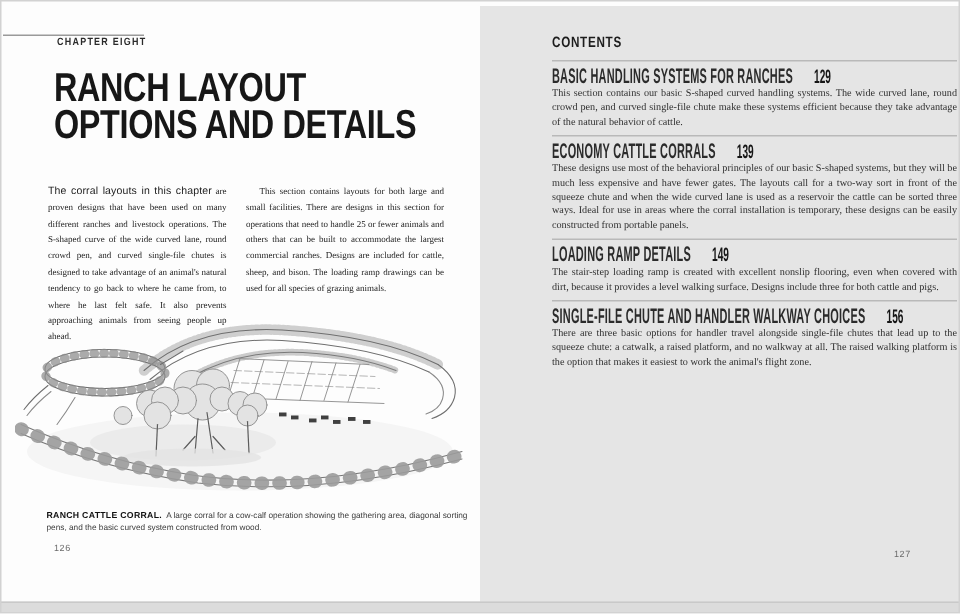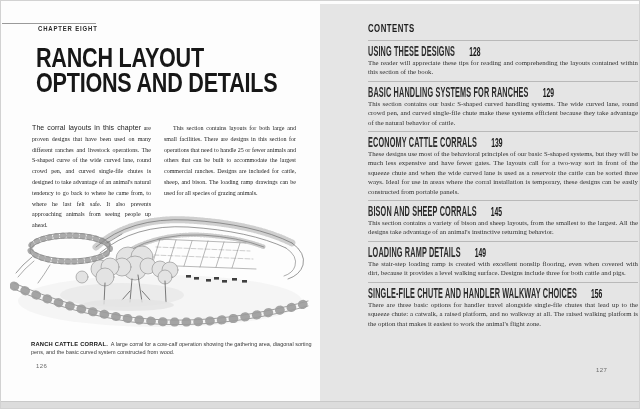--- a/index.html
+++ b/index.html
@@ -135,34 +135,26 @@
   </div>
   <div class="pagenum pagenum-left">126</div>
 </div>
 
 <div class="right-bg"></div>
 <div>
   <div class="contents-head">CONTENTS</div>
 
   <div class="toc">
     <div class="toc-section">
-      <div class="toc-heading"><span class="toc-title">USING THESE DESIGNS</span><span class="toc-page">128</span></div>
-      <p class="toc-desc">The reader will appreciate these tips for reading and comprehending the layouts contained within this section of the book.</p>
-    </div>
-    <div class="toc-section">
       <div class="toc-heading"><span class="toc-title">BASIC HANDLING SYSTEMS FOR RANCHES</span><span class="toc-page">129</span></div>
       <p class="toc-desc">This section contains our basic S-shaped curved handling systems. The wide curved lane, round crowd pen, and curved single-file chute make these systems efficient because they take advantage of the natural behavior of cattle.</p>
     </div>
     <div class="toc-section">
       <div class="toc-heading"><span class="toc-title">ECONOMY CATTLE CORRALS</span><span class="toc-page">139</span></div>
       <p class="toc-desc">These designs use most of the behavioral principles of our basic S-shaped systems, but they will be much less expensive and have fewer gates. The layouts call for a two-way sort in front of the squeeze chute and when the wide curved lane is used as a reservoir the cattle can be sorted three ways. Ideal for use in areas where the corral installation is temporary, these designs can be easily constructed from portable panels.</p>
-    </div>
-    <div class="toc-section">
-      <div class="toc-heading"><span class="toc-title">BISON AND SHEEP CORRALS</span><span class="toc-page">145</span></div>
-      <p class="toc-desc">This section contains a variety of bison and sheep layouts, from the smallest to the largest. All the designs take advantage of an animal's instinctive returning behavior.</p>
     </div>
     <div class="toc-section">
       <div class="toc-heading"><span class="toc-title">LOADING RAMP DETAILS</span><span class="toc-page">149</span></div>
       <p class="toc-desc">The stair-step loading ramp is created with excellent nonslip flooring, even when covered with dirt, because it provides a level walking surface. Designs include three for both cattle and pigs.</p>
     </div>
     <div class="toc-section">
       <div class="toc-heading"><span class="toc-title">SINGLE-FILE CHUTE AND HANDLER WALKWAY CHOICES</span><span class="toc-page">156</span></div>
       <p class="toc-desc">There are three basic options for handler travel alongside single-file chutes that lead up to the squeeze chute: a catwalk, a raised platform, and no walkway at all. The raised walking platform is the option that makes it easiest to work the animal's flight zone.</p>
     </div>
   </div>

